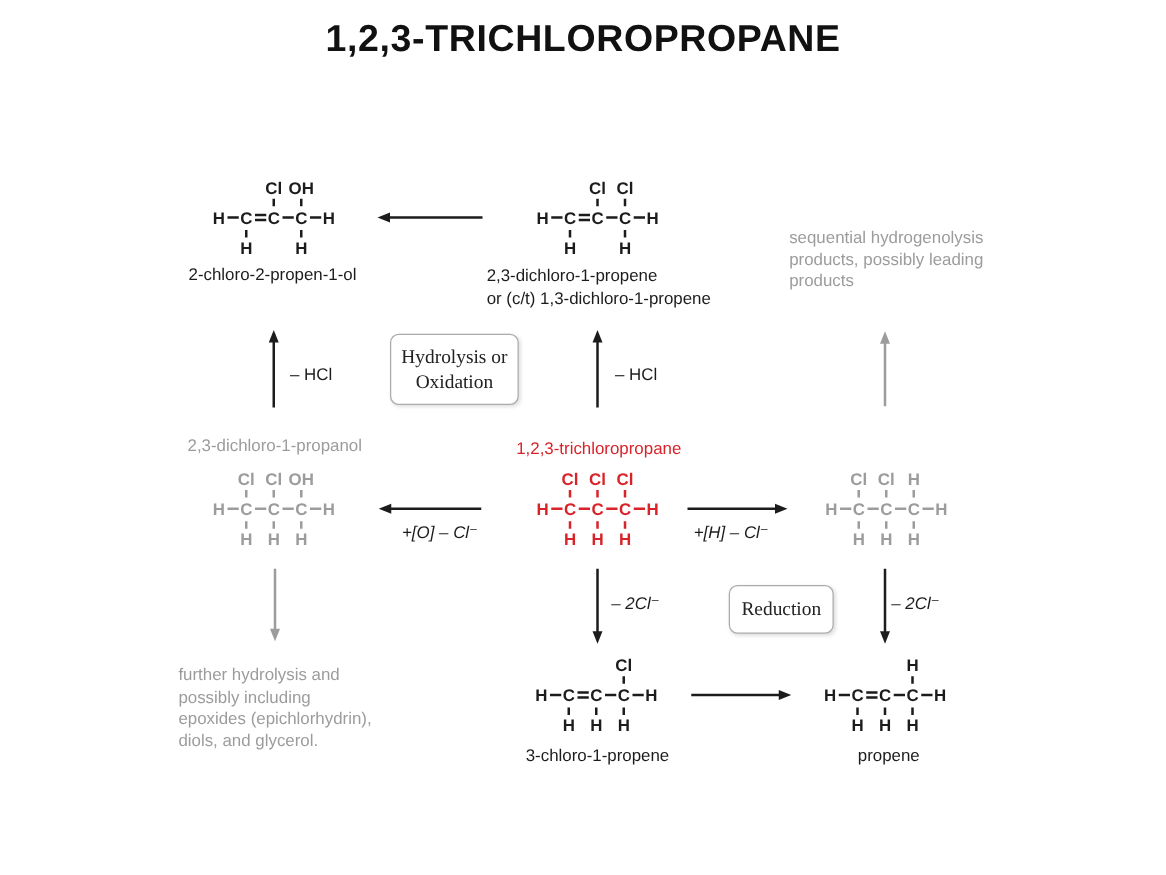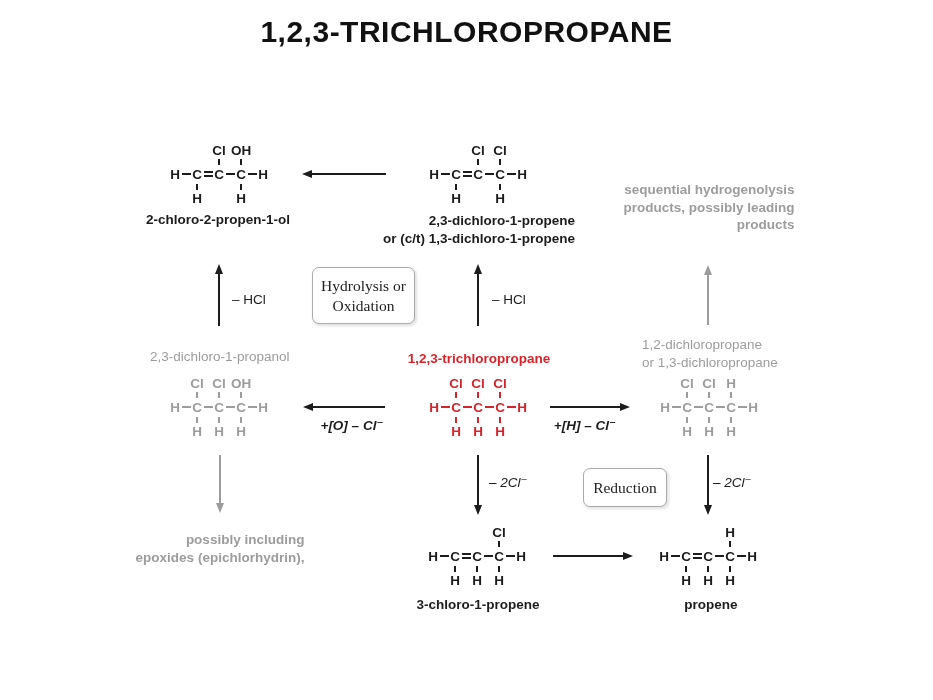--- a/index.html
+++ b/index.html
@@ -6,21 +6,21 @@
   .stage {
     position:relative; width:933px; height:700px; background:#ffffff;
     font-family:"Liberation Sans","DejaVu Sans",sans-serif; overflow:hidden;
   }
   .title {
     position:absolute; top:15px; left:0; right:0; text-align:center;
     font-size:30px; font-weight:bold; letter-spacing:0.5px; color:#111111;
     white-space:nowrap;
   }
   .txt { position:absolute; font-size:13.5px; line-height:17.5px; white-space:nowrap; }
-  .txt.center { transform:translateX(-50%); text-align:right;font-weight:bold; }
+  .txt.center { transform:translateX(-50%); text-align:left; }
   .txt.italic { font-style:italic; }
   .rbox {
     position:absolute; border:1.3px solid #ababab; border-radius:7px; background:#ffffff;
     box-shadow:1.5px 1.5px 3px rgba(0,0,0,0.12);
     font-family:"Liberation Serif","DejaVu Serif",serif; font-size:15.5px; color:#222222;
     display:flex; flex-direction:column; align-items:center; justify-content:center;
     line-height:20px; white-space:nowrap;
   }
   .mol {
     position:absolute; display:grid;
@@ -51,27 +51,25 @@
       <div>sequential hydrogenolysis</div>
       <div>products, possibly leading</div>
       <div>products</div>
     </div>
     <div class="txt" style="left: 150px; top: 348px; color: rgb(156, 156, 156);">
       <div>2,3-dichloro-1-propanol</div>
     </div>
     <div class="txt center" style="left: 479px; top: 350px; color: rgb(216, 35, 42);">
       <div>1,2,3-trichloropropane</div>
     </div>
-    <div class="txt" style="left: 642px; top: 336px; color: rgb(156, 156, 156);">
-      <div>1,2-dichloropropane</div>
-      <div>or 1,3-dichloropropane</div>
-    </div>
     <div class="txt center" style="left: 220px; top: 531px; color: rgb(156, 156, 156);">
+      <div>further hydrolysis and</div>
       <div>possibly including</div>
       <div>epoxides (epichlorhydrin),</div>
+      <div>diols, and glycerol.</div>
     </div>
     <div class="txt center" style="left: 478px; top: 596px; color: rgb(28, 28, 28);">
       <div>3-chloro-1-propene</div>
     </div>
     <div class="txt center" style="left: 711px; top: 596px; color: rgb(28, 28, 28);">
       <div>propene</div>
     </div>
     <div class="txt" style="left: 232px; top: 291px; color: rgb(28, 28, 28);">
       <div>– HCl</div>
     </div>

